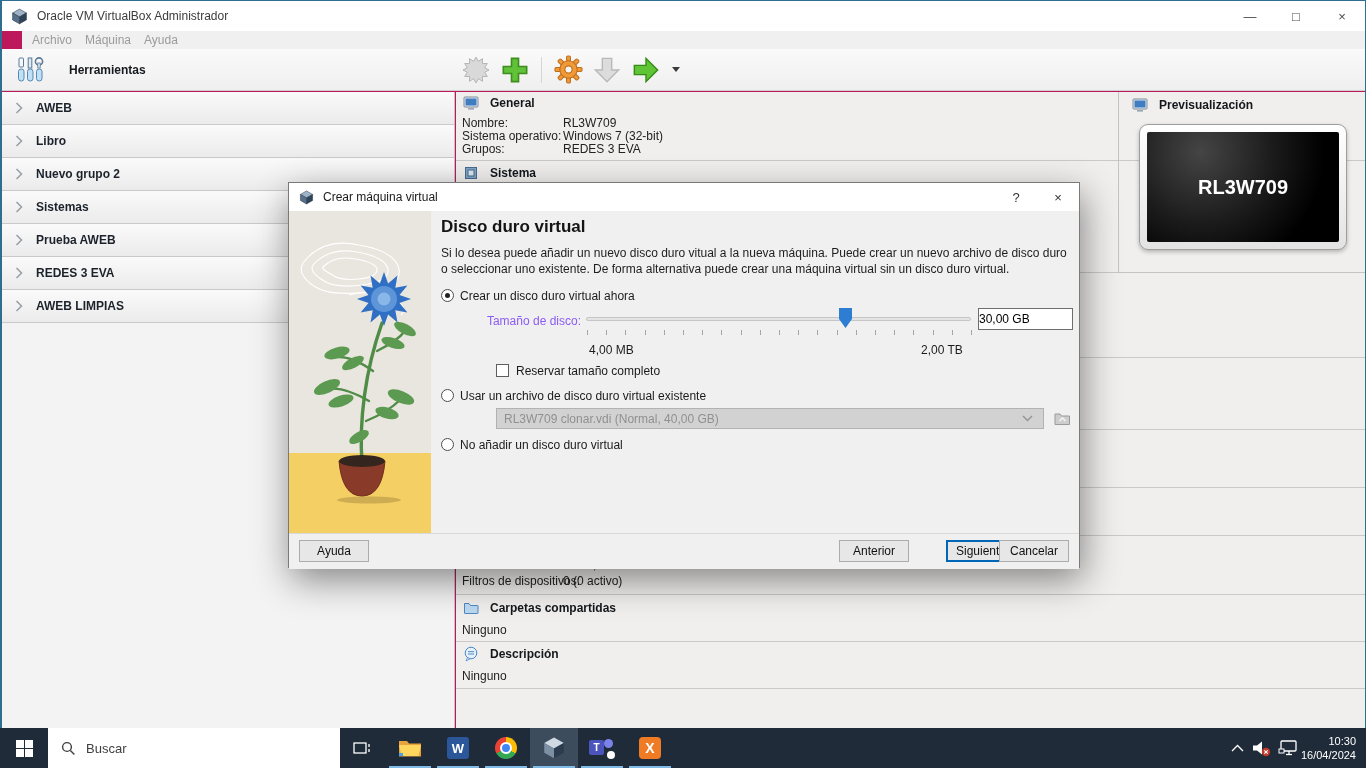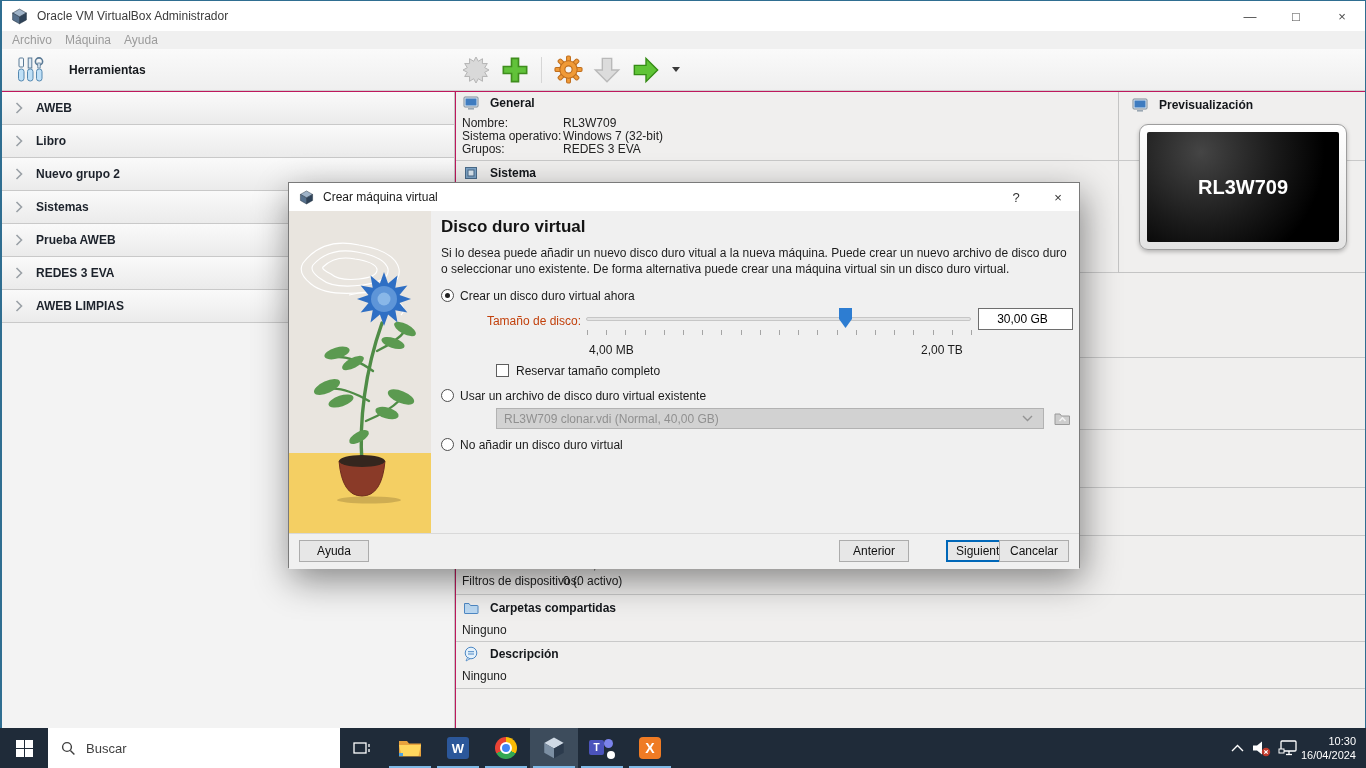--- a/index.html
+++ b/index.html
@@ -9,21 +9,21 @@
 
   
   .app { position:absolute; left:0; top:0; right:0; bottom:40px; background:#be185d;
          border-left:2px solid #2f6e91; border-top:1px solid #2f6e91; border-right:1px solid #2f6e91; }
   .titlebar { height:30px; background:#fff; display:flex; align-items:center; }
   .titlebar .app-icon { margin-left:9px; width:17px; height:17px; }
   .titlebar .title { margin-left:9px; font-size:12px; color:#3c3c3c; }
   .win-controls { margin-left:auto; display:flex; height:30px; }
   .win-btn { width:46px; height:30px; display:flex; align-items:center; justify-content:center;
              font-size:13px; color:#4a4a4a; }
-  .menubar { height:18px; background:#f0f0f0; display:flex; align-items:center; padding-left:8px; }
+  .menubar { height:18px; background:#f0f0f0; display:flex; align-items:center; padding-left:8px;margin-left:20px; }
   .menu-item { font-size:12px; color:#9b9b9b; padding:0 11px 0 2px; }
   .toolstrip { height:42px; background:linear-gradient(#fafafa,#efefef); border-bottom:1px solid #cfcfcf; display:flex; }
   .tools-left { width:453px; display:flex; align-items:center; padding-left:13px; gap:24px; }
   .tools-left .tools-label { font-size:12px; font-weight:bold; color:#16191d; }
   .tools-right { flex:1; display:flex; align-items:center; gap:9px; padding-left:6px; }
   .tb-icon { width:30px; height:30px; display:flex; align-items:center; justify-content:center; }
   .tb-sep { width:1px; height:26px; background:#d6d6d6; margin:0 2px; }
   .tb-caret { width:0; height:0; border-left:4px solid transparent; border-right:4px solid transparent; border-top:5px solid #3a3a3a; margin-left:2px; }
 
   .appbody { position:absolute; top:91px; left:0; right:0; bottom:0; }
@@ -56,29 +56,29 @@
   .dlg-titlebar { position:absolute; left:0; top:0; right:0; height:28px; background:#fff; display:flex; align-items:center; }
   .dlg-titlebar .dlg-icon { margin-left:10px; width:15px; height:15px; }
   .dlg-titlebar .dlg-title { margin-left:9px; font-size:12px; color:#1a1a1a; }
   .dlg-tb-btn { width:42px; height:28px; display:flex; align-items:center; justify-content:center; font-size:13px; color:#333; }
   .dlg-art { position:absolute; left:0; top:28px; width:142px; height:322px; overflow:hidden; }
   .dlg-heading { position:absolute; left:152px; top:34px; font-size:17px; font-weight:bold; color:#141414; }
   .dlg-intro { position:absolute; left:152px; top:62px; width:628px; font-size:12px; line-height:16px; color:#1d1d1d; }
   .radio { position:absolute; width:13px; height:13px; border-radius:50%; background:#fff; border:1px solid #4e4e4e; }
   .radio.sel::after { content:""; display:block; width:5px; height:5px; margin:3px; border-radius:50%; background:#222; }
   .rlabel { position:absolute; font-size:12px; color:#1b1b1b; white-space:nowrap; }
-  .size-label { position:absolute; left:190px; top:131px; width:102px; text-align:right; font-size:12px; color:#c2410c; }
+  .size-label { position:absolute; left:190px; top:131px; width:102px; text-align:right; font-size:12px; color:#8b5cf6; }
   .slider-track { position:absolute; left:297px; top:134px; width:385px; height:4px; background:#e4e4e4;
                   border:1px solid #c6c6c6; border-radius:2px; }
   .slider-handle { position:absolute; left:550px; top:125px; width:13px; height:20px; background:#2d7dd2;
                    clip-path:polygon(0 0,100% 0,100% 55%,50% 100%,0 55%); }
   .slider-ticks { position:absolute; left:298px; top:147px; width:385px; height:5px;
                   background:repeating-linear-gradient(90deg,#a5a5a5 0 1px,transparent 1px 19.2px); }
   .size-box { position:absolute; left:689px; top:125px; width:95px; height:22px; border:1px solid #6e6e6e;
-              background:#fff; font-size:12px; text-align:center; padding-right:6px; color:#000; font-family:inherit; }
+              background:#fff; font-size:12px; text-align:left; padding-right:6px; color:#000; font-family:inherit; }
   .scale { position:absolute; top:160px; font-size:12px; color:#1b1b1b; }
   .checkbox { position:absolute; left:207px; top:181px; width:13px; height:13px; background:#fff; border:1px solid #5e5e5e; }
   .combo { position:absolute; left:207px; top:225px; width:548px; height:21px; background:#d2d2d2;
            border:1px solid #b2b2b2; display:flex; align-items:center; padding:0 22px 0 7px;
            font-size:12px; color:#909090; white-space:nowrap; overflow:hidden; }
   .combo-chev { position:absolute; left:733px; top:232px; }
   .pick-btn { position:absolute; left:763px; top:225px; width:21px; height:21px; display:flex; align-items:center; justify-content:center; }
   .dlg-footer { position:absolute; left:0; right:0; top:350px; height:36px; border-top:1px solid #d9d9d9; background:#f0f0f0; }
   .btn { position:absolute; top:6px; width:70px; height:22px; background:#e7e7e7; border:1px solid #acacac;
          font-size:12px; color:#111; display:flex; align-items:center; justify-content:center; }

